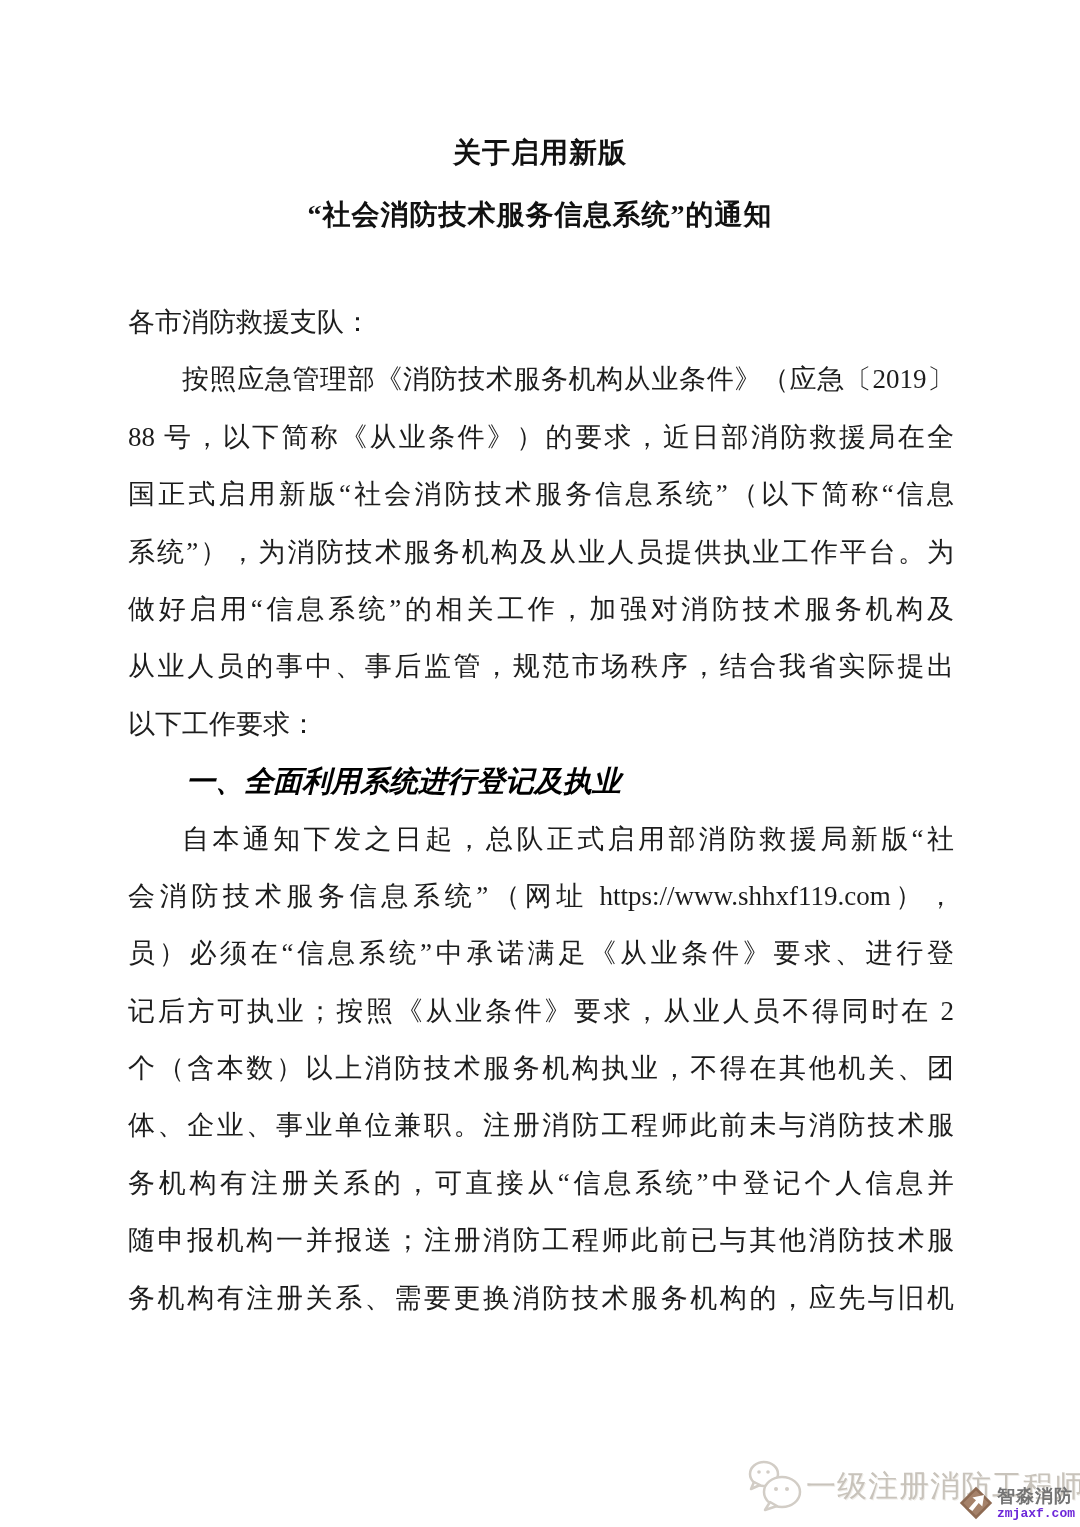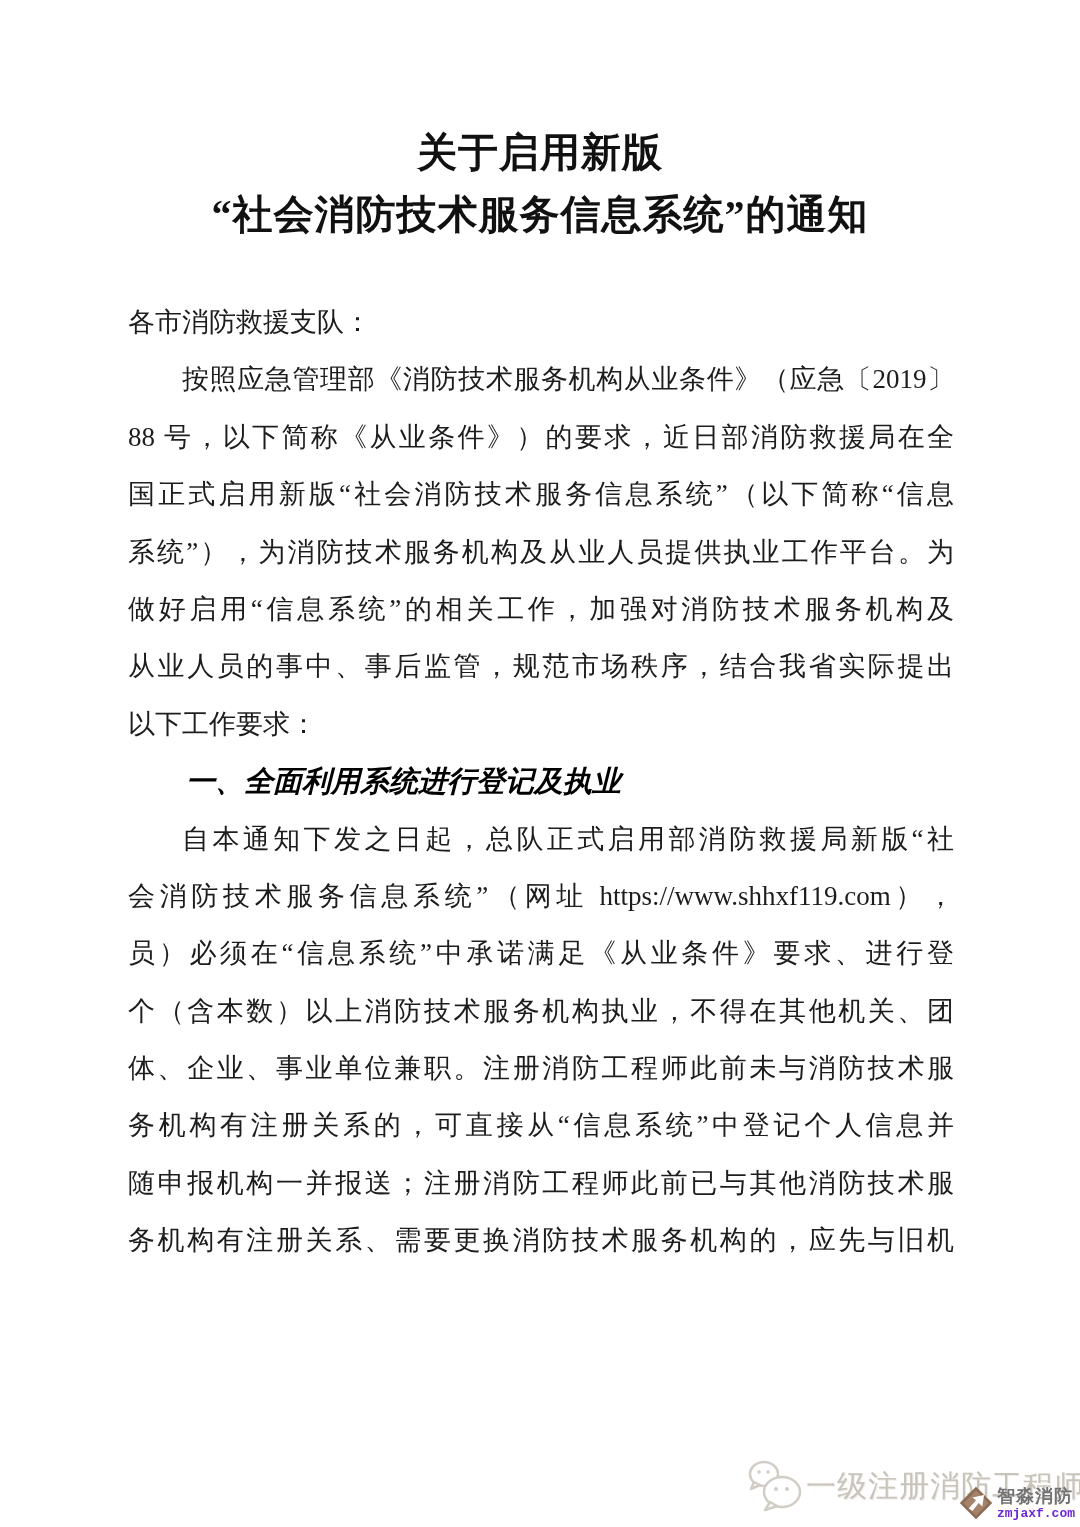--- a/index.html
+++ b/index.html
@@ -12,21 +12,21 @@
     font-family: "Liberation Serif", serif;
     color: #1d1d1d;
   }
   .doc-title {
     position: absolute;
     top: 122px;
     left: 0;
     width: 100%;
     text-align: center;
     font-weight: bold;
-    font-size: 40px;
+    font-size: 28px;
     line-height: 62px;
     letter-spacing: 1px;
     color: #111111;
   }
   .doc-body {
     position: absolute;
     top: 294px;
     left: 128px;
     width: 826px;
     font-size: 27px;
@@ -119,20 +119,21 @@
       <div class="line justify">88 号，以下简称《从业条件》）的要求，近日部消防救援局在全</div>
       <div class="line justify">国正式启用新版“社会消防技术服务信息系统”（以下简称“信息</div>
       <div class="line justify">系统”），为消防技术服务机构及从业人员提供执业工作平台。为</div>
       <div class="line justify">做好启用“信息系统”的相关工作，加强对消防技术服务机构及</div>
       <div class="line justify">从业人员的事中、事后监管，规范市场秩序，结合我省实际提出</div>
       <div class="line plain">以下工作要求：</div>
       <div class="line heading indent">一、全面利用系统进行登记及执业</div>
       <div class="line indent justify">自本通知下发之日起，总队正式启用部消防救援局新版“社</div>
       <div class="line justify">会消防技术服务信息系统”（网址 https://www.shhxf119.com），</div>
       <div class="line justify">员）必须在“信息系统”中承诺满足《从业条件》要求、进行登</div>
+      <div class="line justify">记后方可执业；按照《从业条件》要求，从业人员不得同时在 2</div>
       <div class="line justify">个（含本数）以上消防技术服务机构执业，不得在其他机关、团</div>
       <div class="line justify">体、企业、事业单位兼职。注册消防工程师此前未与消防技术服</div>
       <div class="line justify">务机构有注册关系的，可直接从“信息系统”中登记个人信息并</div>
       <div class="line justify">随申报机构一并报送；注册消防工程师此前已与其他消防技术服</div>
       <div class="line justify">务机构有注册关系、需要更换消防技术服务机构的，应先与旧机</div>
     </div>
 
   <div class="footer">
     <span class="wechat-icon">
       <svg viewBox="0 0 62 56" width="62" height="56">

